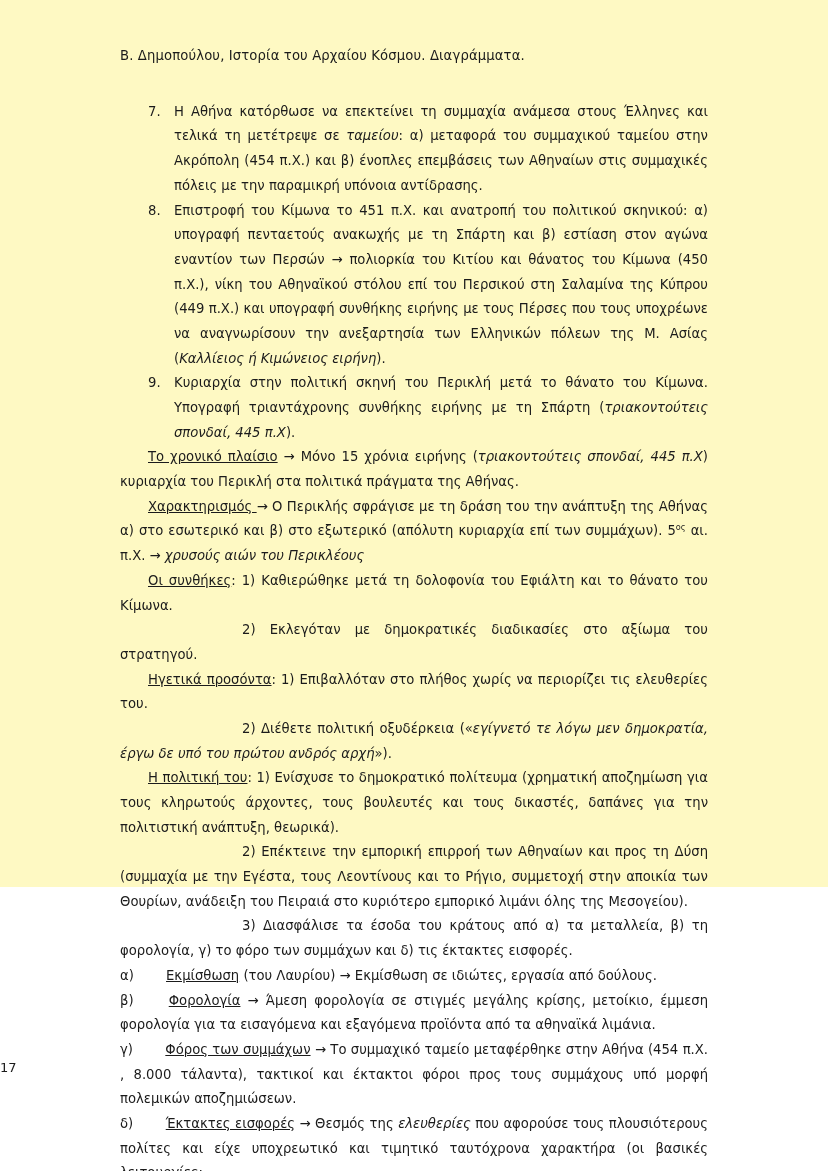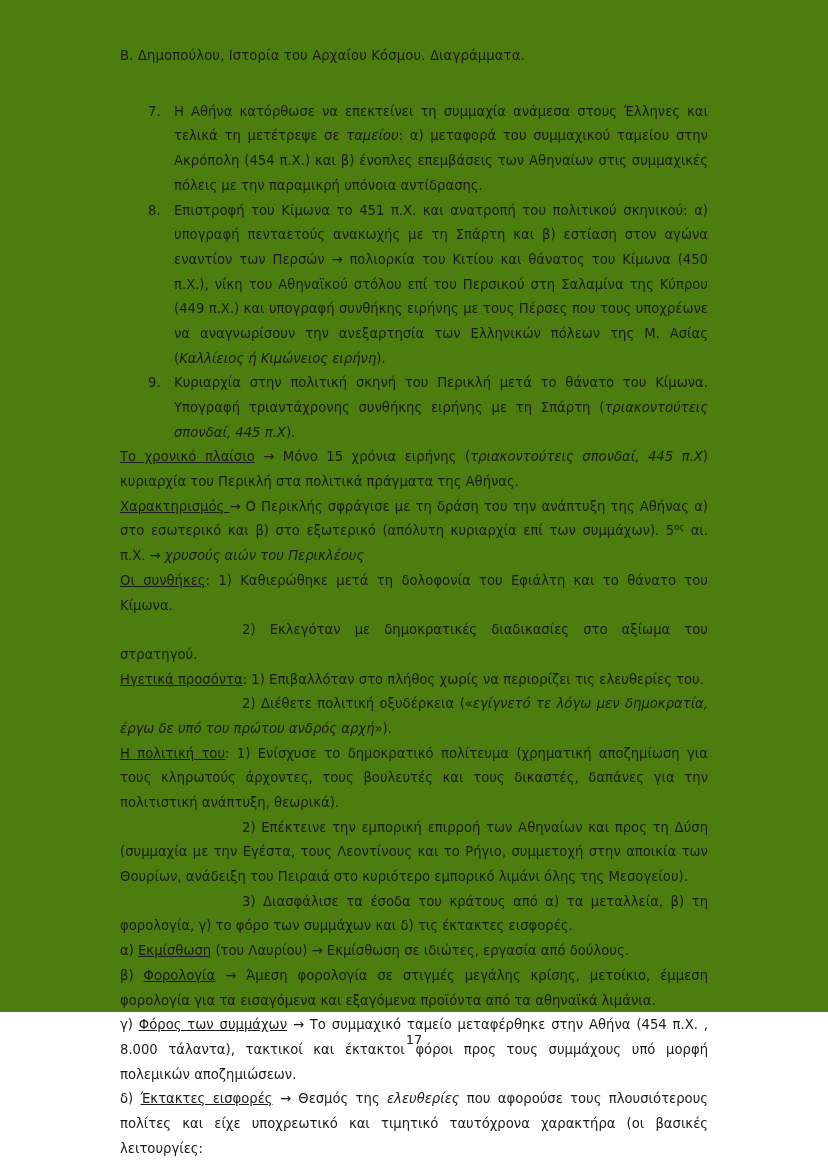--- a/index.html
+++ b/index.html
@@ -12,22 +12,22 @@
     height: 1171px;
     position: relative;
     font-family: "DejaVu Sans", "Liberation Sans", sans-serif;
     color: #1b1b1b;
     overflow: hidden;
   }
   .page {
     position: absolute;
     left: 0; top: 0;
     width: 828px;
-    height: 1012px;
-    background: #4d7c0f;
+    height: 887px;
+    background: #fef9c3;
   }
   .content {
     position: absolute;
     left: 120px;
     top: 46px;
     width: 588px;
   }
 
   .doc-header {
     font-size: 13.2px;
@@ -66,31 +66,31 @@
     line-height: 1.87;
     margin: 22px 0 0 0;
   }
   p.body-line {
     font-size: 13.2px;
     line-height: 1.87;
     margin: 0;
     text-align: justify;
     text-justify: inter-word;
   }
-  .u { text-decoration: underline; }
+  .u { text-decoration: underline; margin-left: 28px; }
   .i { font-style: italic; }
   .tab-lg { display: inline-block; width: 122px; }
   .sup { font-size: 0.62em; vertical-align: super; line-height: 0; }
 
   .page-number {
     position: absolute;
     left: 0;
-    top: 1032px;
+    top: 1060px;
     width: 828px;
-    text-align: center;
+    text-align: left;
     font-size: 13px;
   }
 </style>
 </head>
 <body>
 
 <div class="page">
   <div class="content">
 
     <div class="doc-header">Β. Δημοπούλου, Ιστορία του Αρχαίου Κόσμου. Διαγράμματα.</div>

